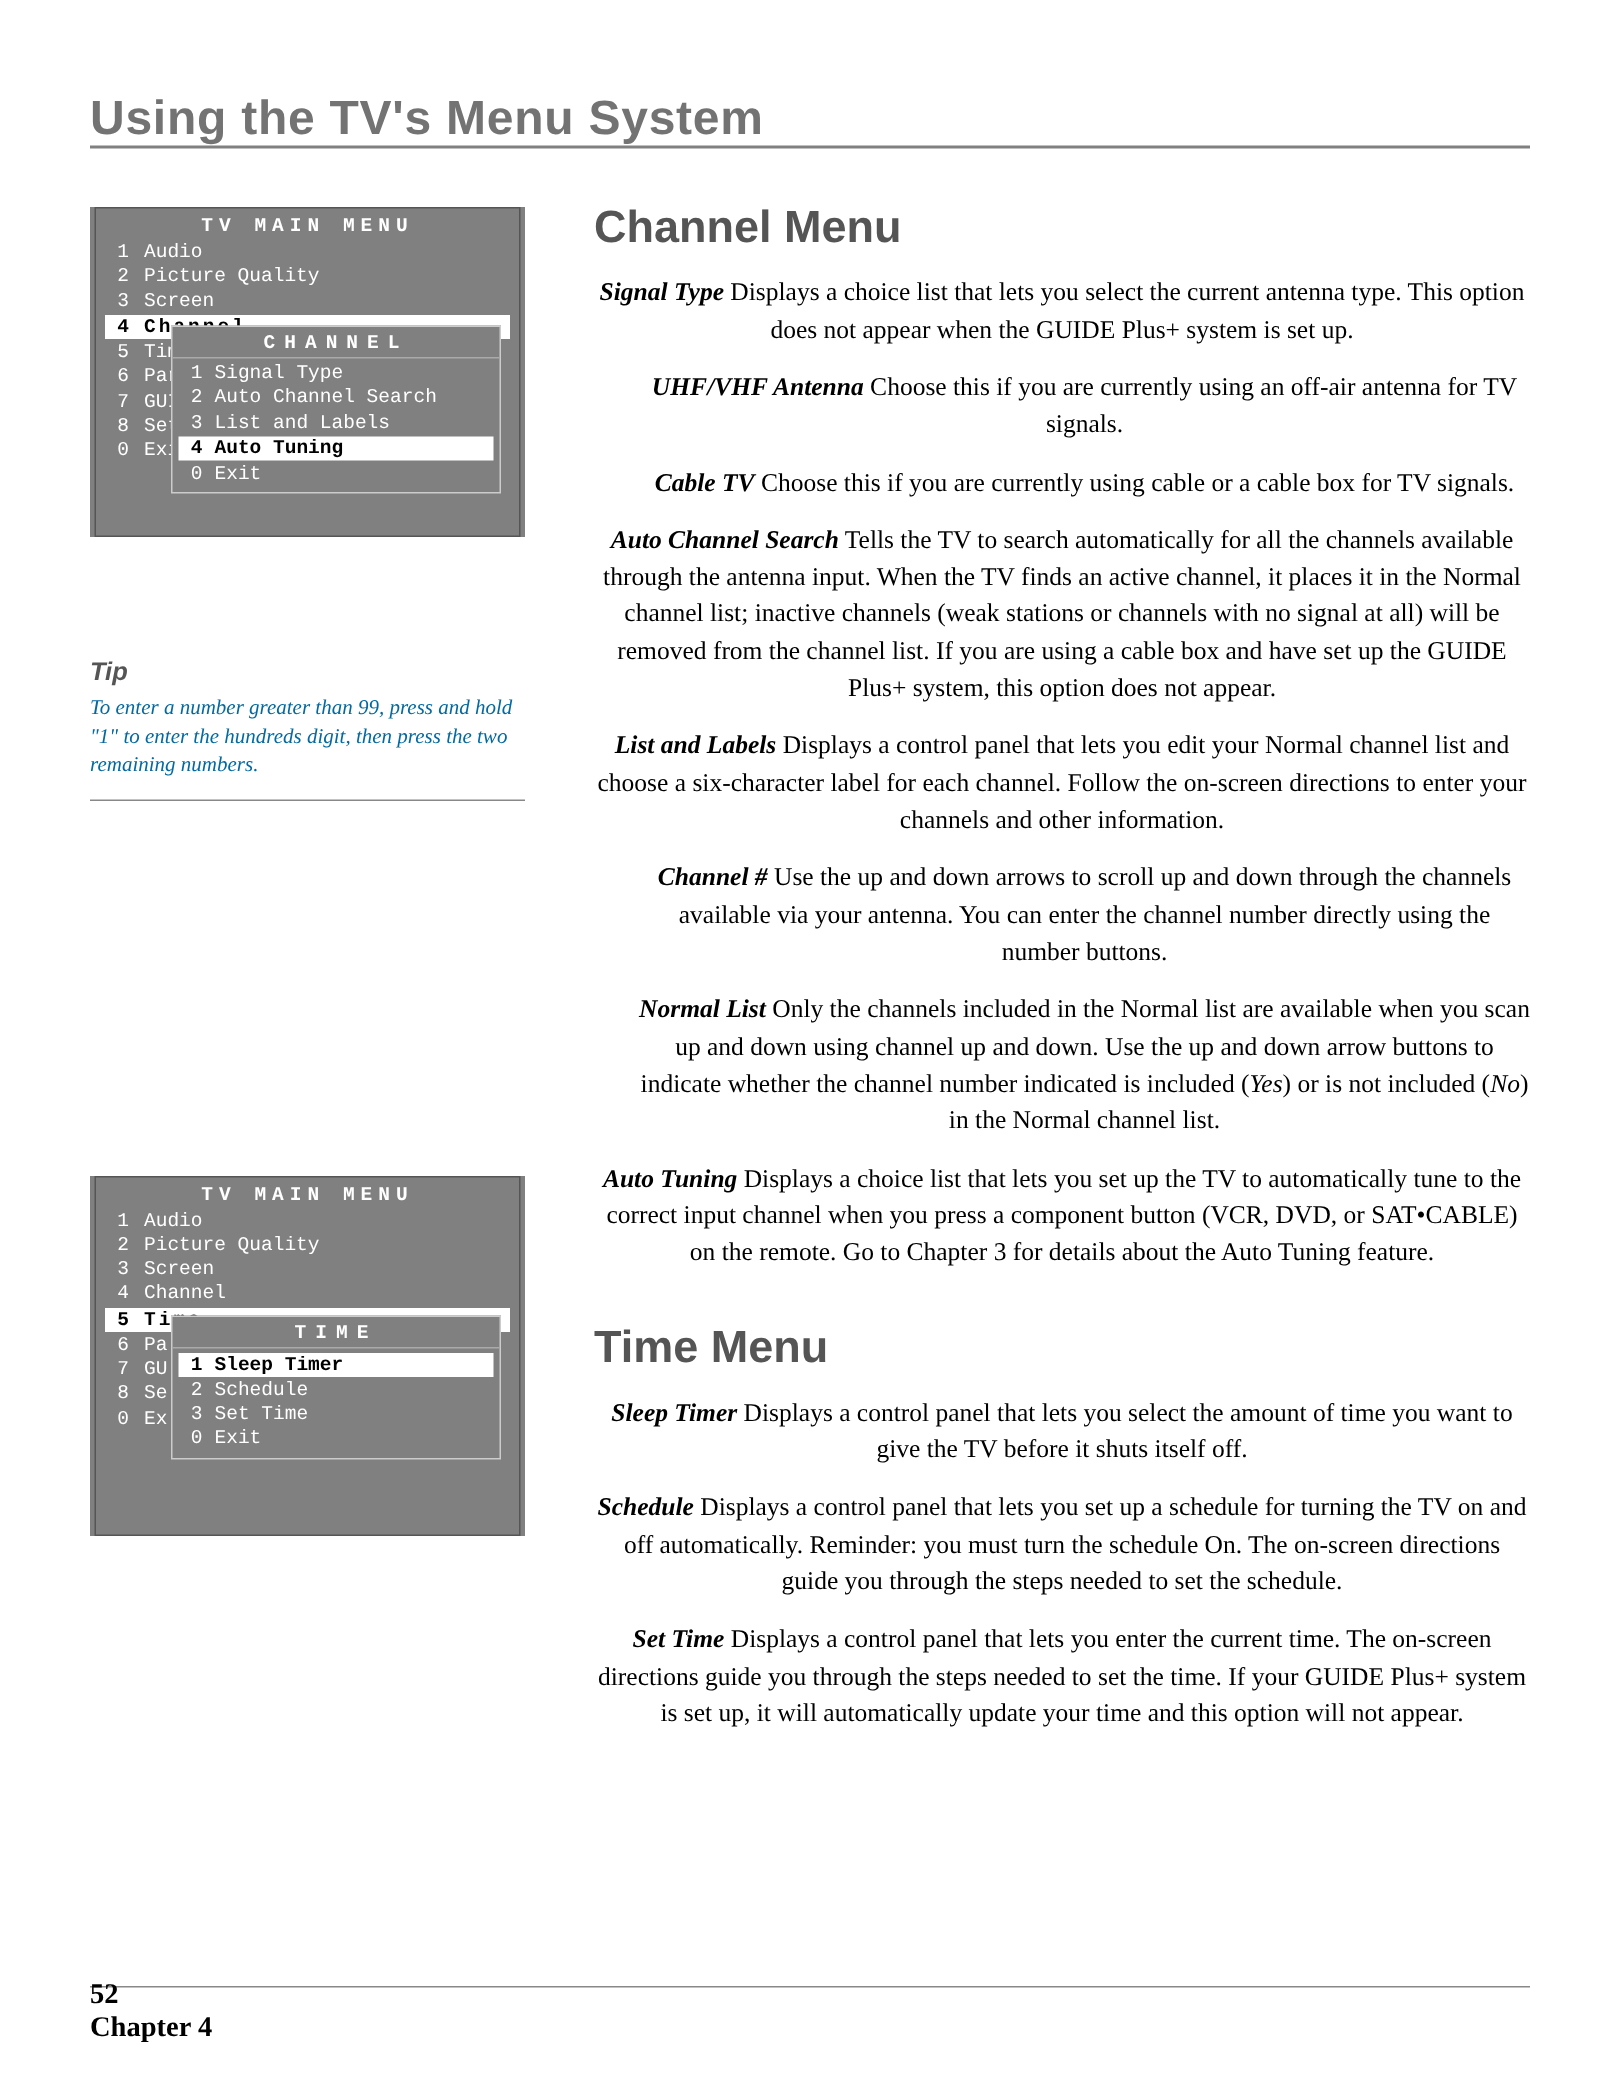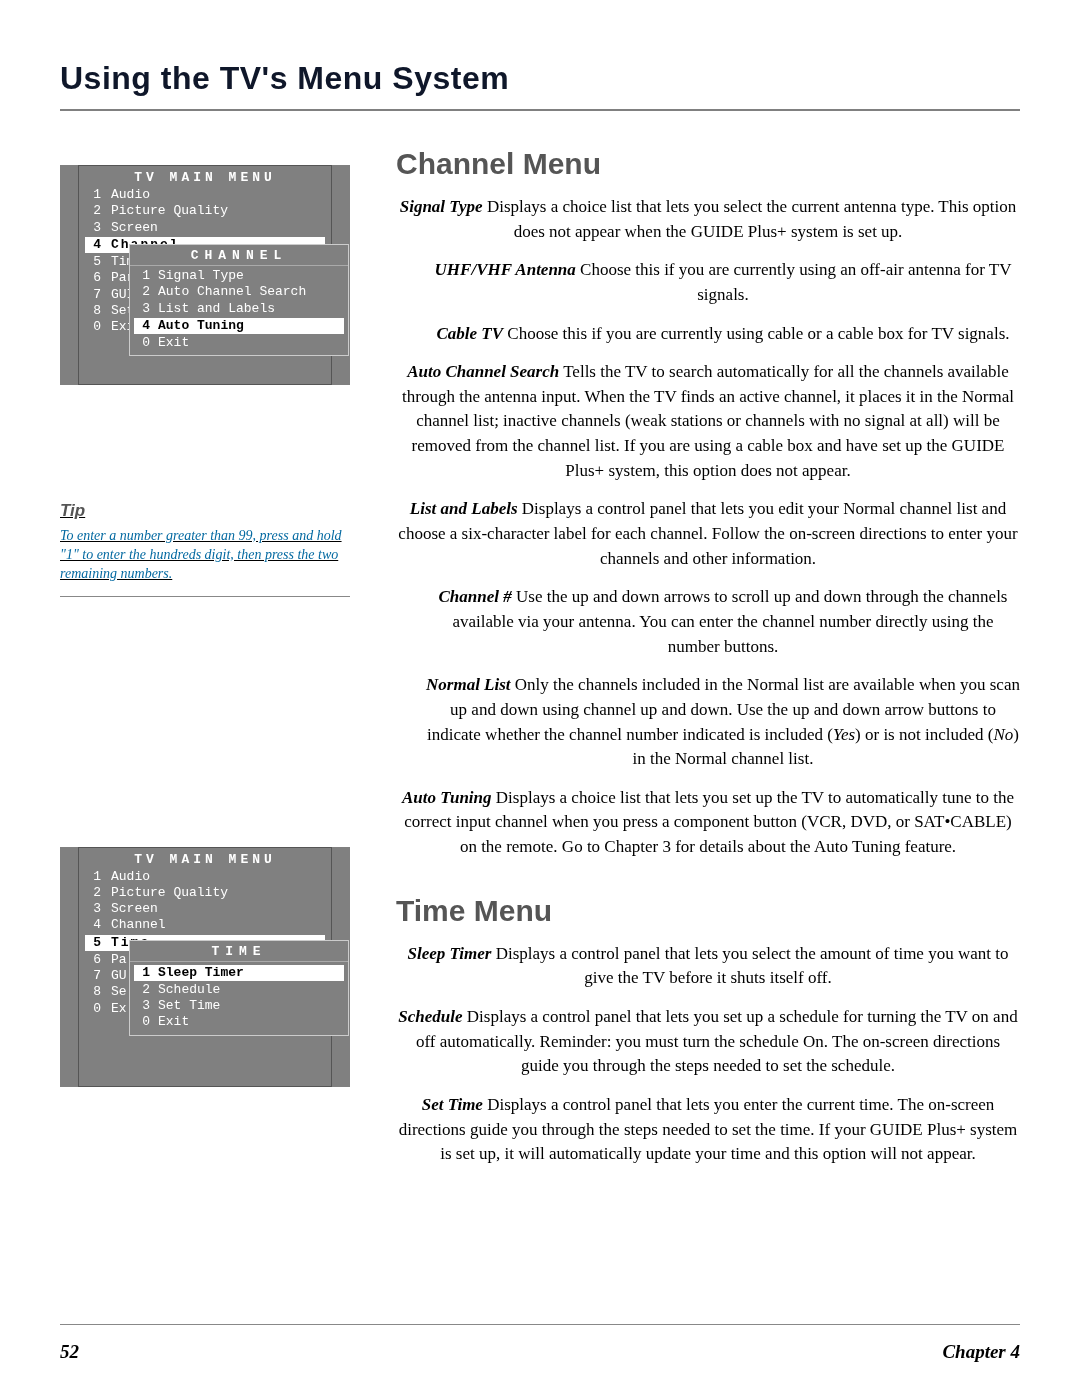--- a/index.html
+++ b/index.html
@@ -10,22 +10,22 @@
     width: 1080px;
     height: 1397px;
     position: relative;
     padding: 60px 60px 40px 60px;
   }
   .page-title {
     font-family: Arial, Helvetica, sans-serif;
     font-weight: 900;
     font-size: 32px;
     letter-spacing: 0.5px;
-    color: #0f172a;
-    padding-bottom: 12px;
+    color: #737373;
+    padding-bottom: 0;
     border-bottom: 2px solid #808080;
     margin-bottom: 36px;
   }
   .columns {
     display: flex;
     align-items: flex-start;
     gap: 30px;
   }
   .left-col { width: 290px; flex: 0 0 290px; }
   .right-col { flex: 1; margin-left: 16px; }
@@ -33,21 +33,21 @@
     background: #808080;
     padding: 0;
     font-family: "Courier New", monospace;
     font-size: 13px;
     color: #fff;
     position: relative;
     margin-bottom: 20px;
   }
   .tv-menu-inner {
     border: 1px solid #555;
-    margin: 18px;
+    margin: 3px;
     padding-bottom: 40px;
     min-height: 220px;
     position: relative;
   }
   .tv-menu-title {
     text-align: center;
     letter-spacing: 4px;
     padding: 4px 0 2px 0;
     font-weight: bold;
     color: #fff;
@@ -100,21 +100,21 @@
     color: #000;
     margin: 1px -2px;
     padding: 0 4px;
     font-weight: bold;
   }
   .menu1 .submenu { top: 78px; }
   .menu2 .submenu { top: 92px; }
   .menu2 .tv-menu-inner { min-height: 240px; padding-bottom: 60px; }
   .menu1 .tv-menu-inner { min-height: 220px; }
 
-  .tip-block { margin-top: 116px; text-decoration: underline; }
+  .tip-block { margin-top: 80px; }
   .tip-title {
     font-family: Arial, Helvetica, sans-serif;
     font-weight: bold;
     font-style: italic;
     font-size: 17px;
     color: #555;
     margin-bottom: 6px;
   }
   .tip-text {
     font-style: italic;
@@ -148,23 +148,23 @@
   .bottom-rule {
     position: absolute;
     left: 60px; right: 60px; bottom: 72px;
     border-top: 1px solid #888;
   }
   .footer {
     position: absolute;
     left: 60px; right: 60px; bottom: 34px;
     display: flex;
     justify-content: space-between;
-    font-style: italic;
     font-weight: bold;
     font-size: 19px;
+    flex-direction: column;
   }
   .second-figure-block { margin-top: 250px; }
 </style>
 </head>
 <body>
 
 <div class="page-title">Using the TV's Menu System</div>
 
 <div class="columns">
 

